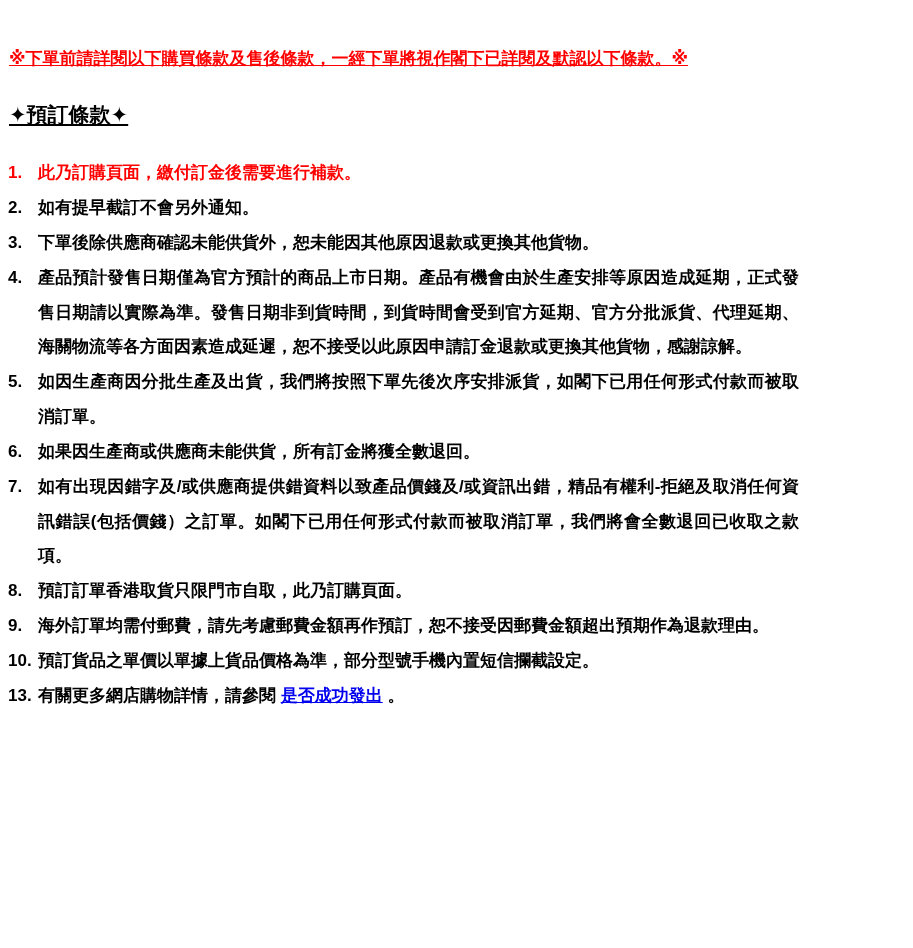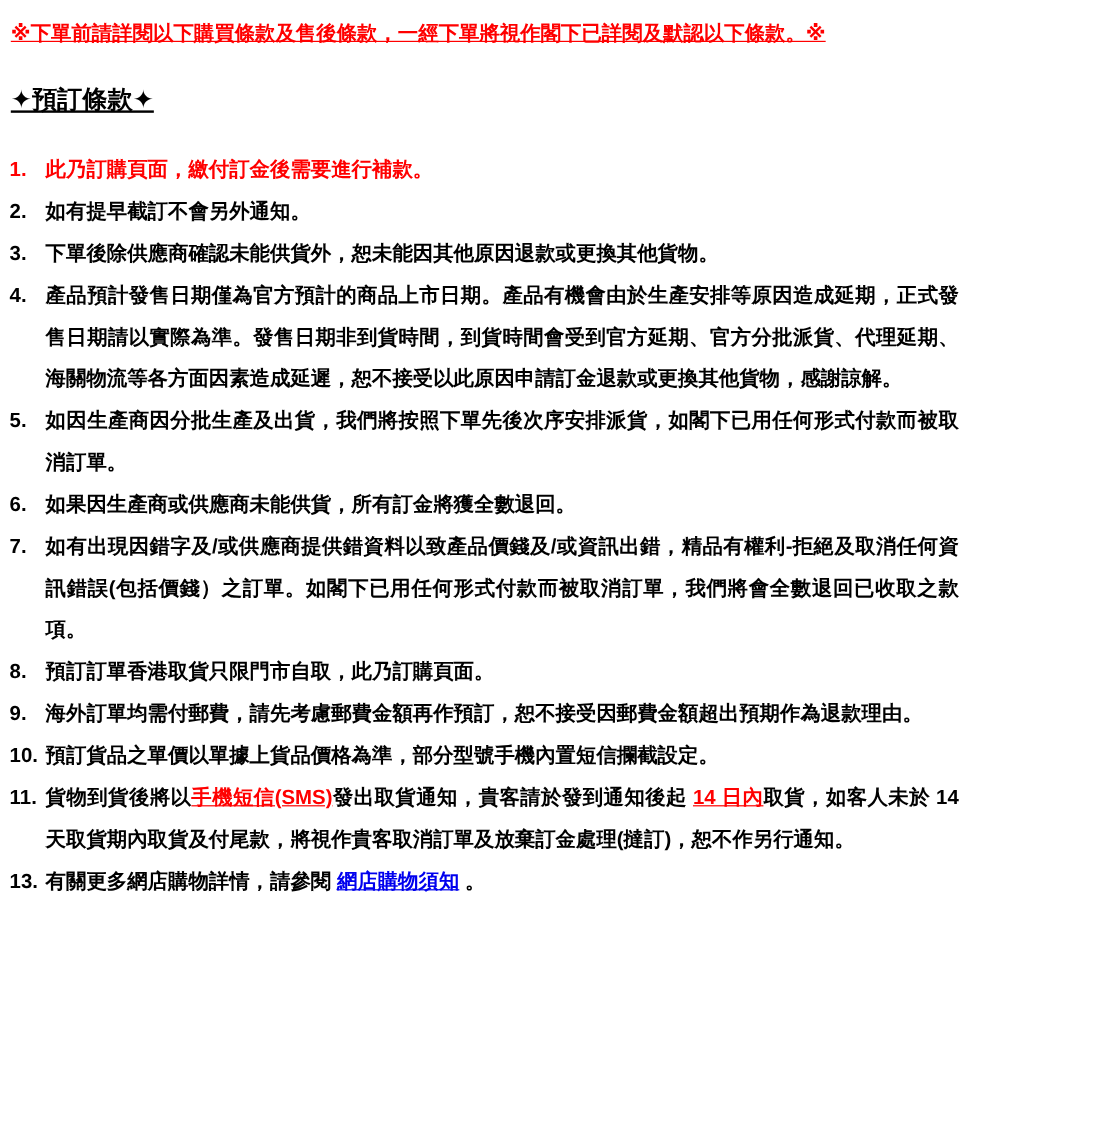--- a/index.html
+++ b/index.html
@@ -12,20 +12,21 @@
     height: 948px;
     overflow: hidden;
     font-family: "Liberation Sans", "DejaVu Sans", sans-serif;
     font-weight: 700;
     color: var(--color-text, #000000);
   }
   .page {
     box-sizing: border-box;
     width: 825px;
     padding: 12px 26px 10px 8px;
+    margin-top: 31px;
   }
   .title {
     color: var(--color-alert, #ff0000);
     font-size: 17px;
     line-height: 1.4;
     text-decoration: underline;
     margin: 4px 0 0 1px;
     white-space: nowrap;
   }
   .heading {
@@ -108,21 +109,17 @@
       </div>
       <div class="term-item">
         <span class="term-number">9.</span>
         <span class="term-text"><span class="seg-plain">海外訂單均需付郵費，請先考慮郵費金額再作預訂，恕不接受因郵費金額超出預期作為退款理由。</span></span>
       </div>
       <div class="term-item">
         <span class="term-number">10.</span>
         <span class="term-text"><span class="seg-plain">預訂貨品之單價以單據上貨品價格為準，部分型號手機內置短信攔截設定。</span></span>
       </div>
       <div class="term-item">
-        <span class="term-number">11.</span>
-        <span class="term-text"><span class="seg-plain">貨物到貨後將以</span><span class="seg-red-underline">手機短信(SMS)</span><span class="seg-plain">發出取貨通知，貴客請於發到通知後起 </span><span class="seg-red-underline">14 日內</span><span class="seg-plain">取貨，如客人未於 14 天取貨期內取貨及付尾款，將視作貴客取消訂單及放棄訂金處理(撻訂)，恕不作另行通知。</span></span>
-      </div>
-      <div class="term-item">
         <span class="term-number">13.</span>
-        <span class="term-text"><span class="seg-plain">有關更多網店購物詳情，請參閱 </span><a class="seg-link" href="#">網店購物須知</a><span class="seg-plain"> 。</span></span>
+        <span class="term-text"><span class="seg-plain">有關更多網店購物詳情，請參閱 </span><a class="seg-link" href="#">是否成功發出</a><span class="seg-plain"> 。</span></span>
       </div>
     </div>
 </div>
 
 </body></html>

